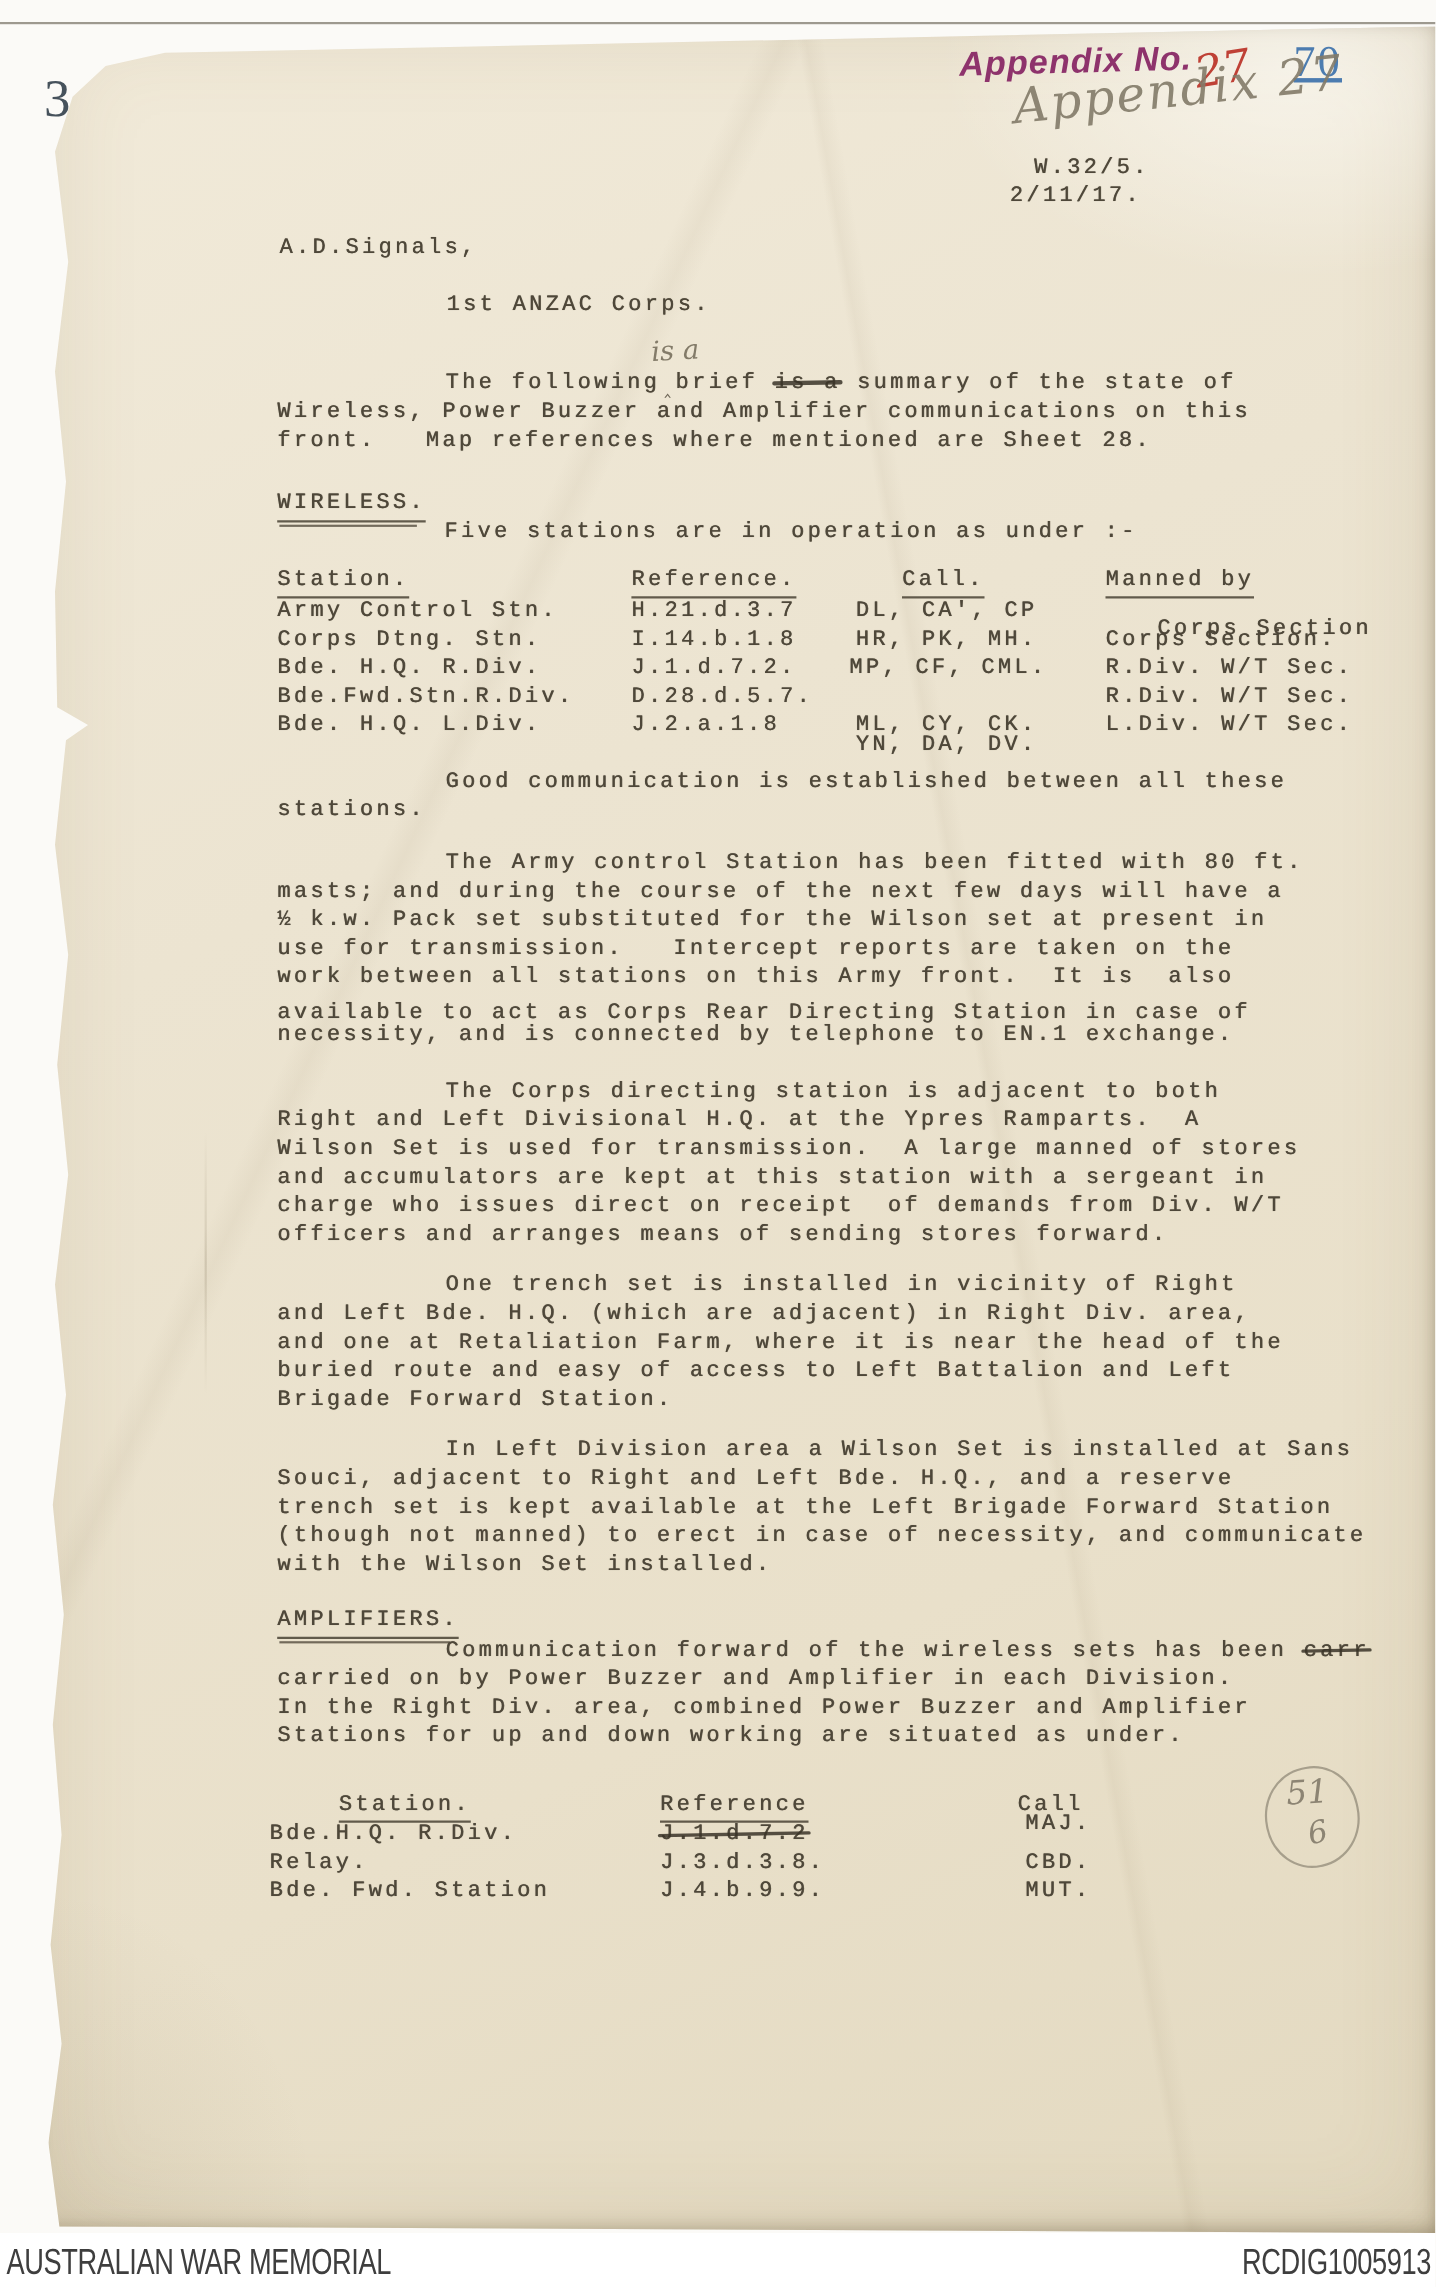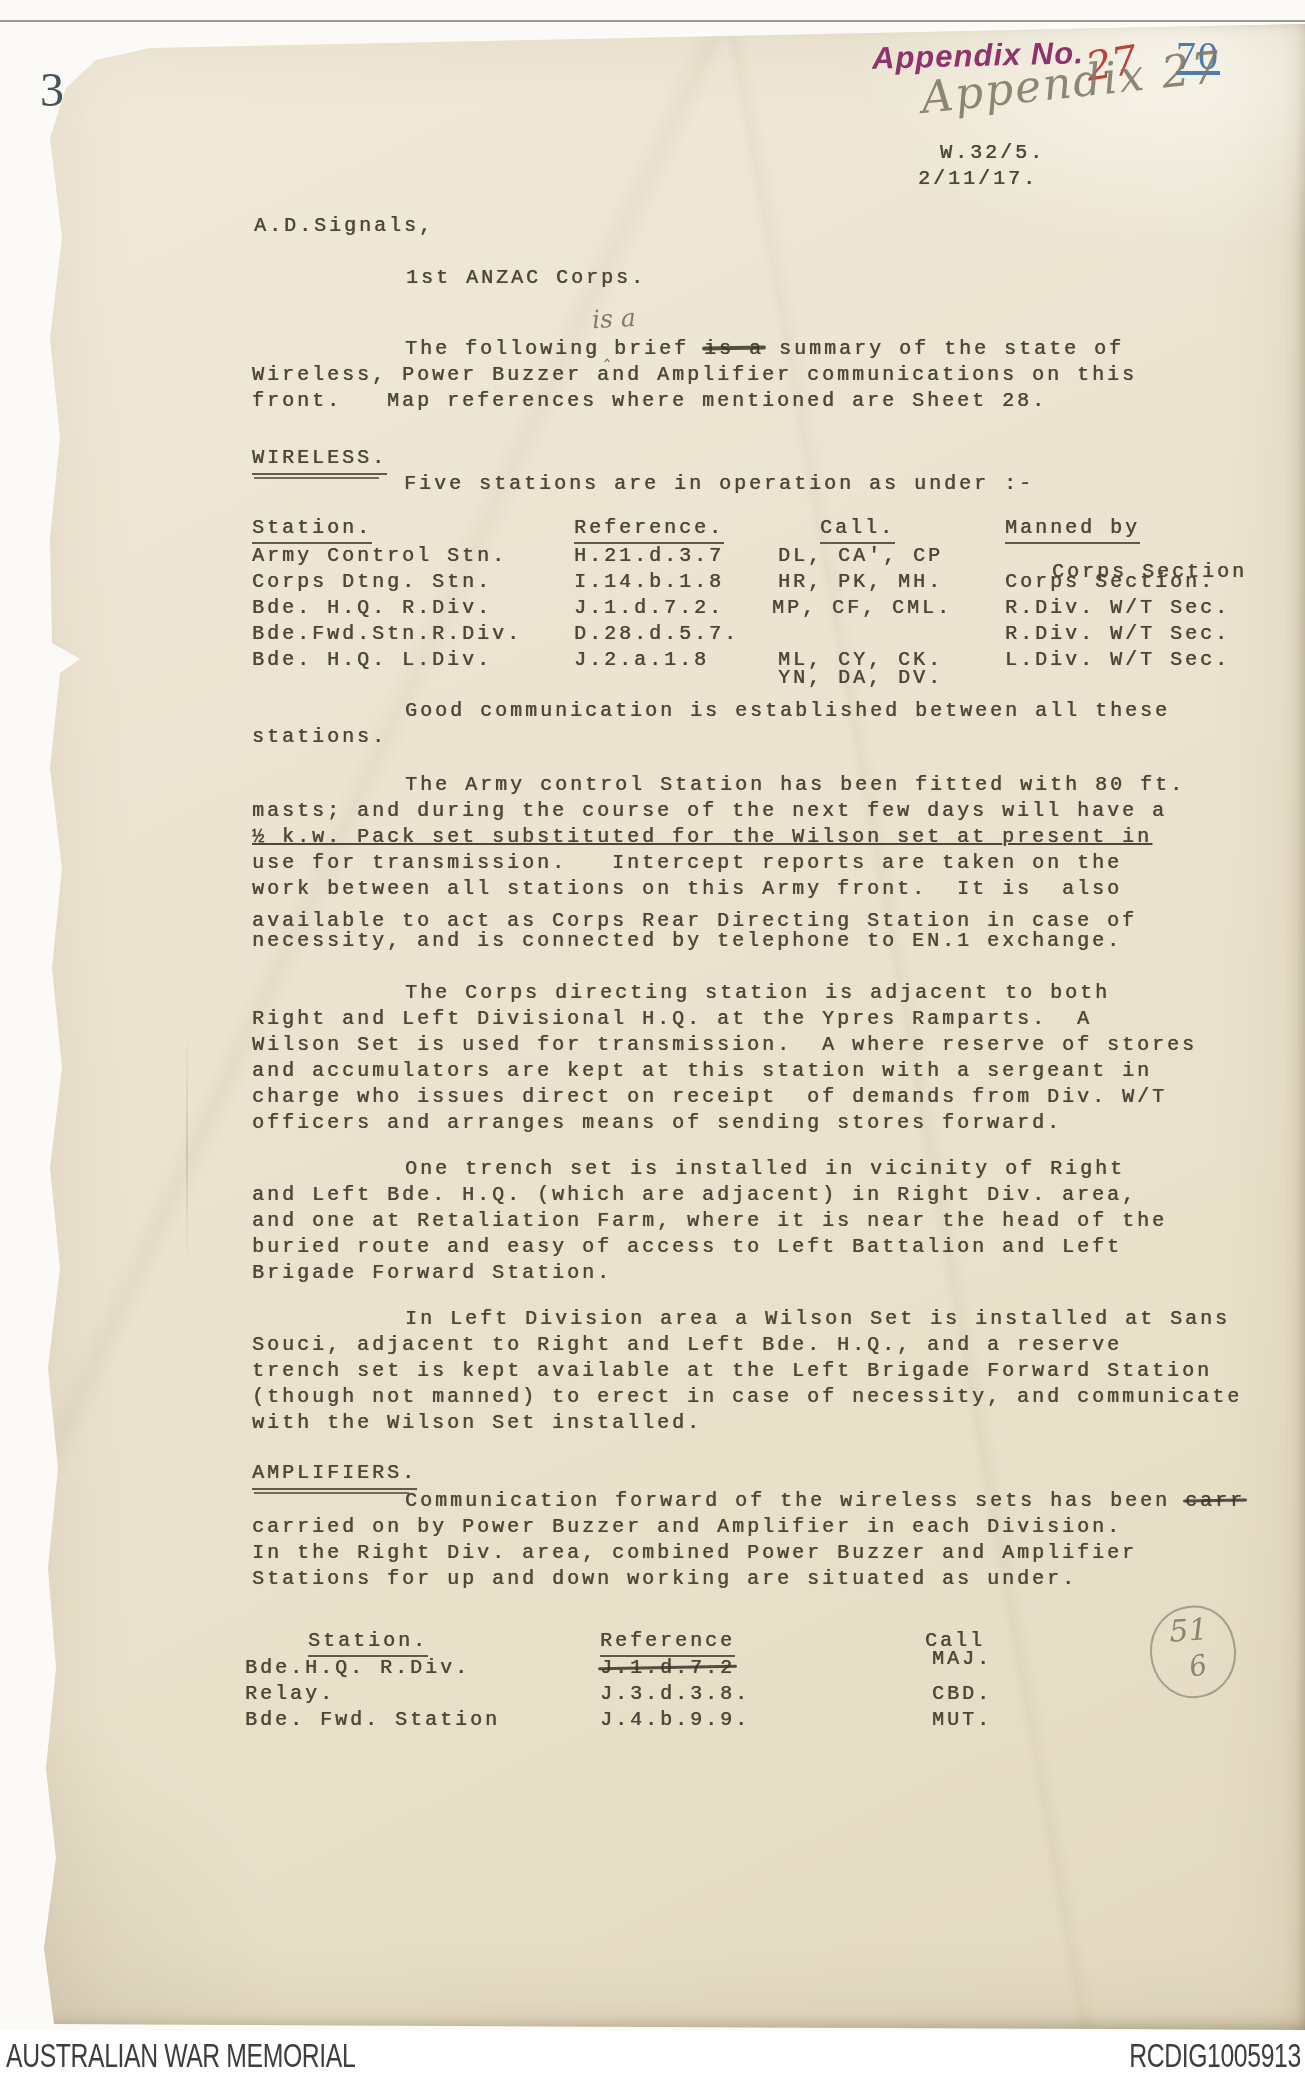--- a/index.html
+++ b/index.html
@@ -149,29 +149,29 @@
   <div class="t" style="left:252px;  top:647px;">Bde. H.Q. L.Div.</div>
   <div class="t" style="left:574px;  top:647px;">J.2.a.1.8</div>
   <div class="t" style="left:778px;  top:647px;">ML, CY, CK.</div>
   <div class="t" style="left:1005px; top:647px;">L.Div. W/T Sec.</div>
 
   <div class="t" style="left:405px; top:698px;">Good communication is established between all these</div>
   <div class="t" style="left:252px; top:724px;">stations.</div>
 
   <div class="t" style="left:405px; top:772px;">The Army control Station has been fitted with 80 ft.</div>
   <div class="t" style="left:252px; top:798px;">masts; and during the course of the next few days will have a</div>
-  <div class="t" style="left:252px; top:824px;text-decoration:underline;">½ k.w. Pack set substituted for the Wilson set at present in</div>
+  <div class="t" style="left:252px; top:824px;">½ k.w. Pack set substituted for the Wilson set at present in</div>
   <div class="t" style="left:252px; top:850px;">use for transmission.   Intercept reports are taken on the</div>
   <div class="t" style="left:252px; top:876px;">work between all stations on this Army front.  It is  also</div>
   <div class="t" style="left:252px; top:908px;">available to act as Corps Rear Directing Station in case of</div>
   <div class="t" style="left:252px; top:928px;">necessity, and is connected by telephone to EN.1 exchange.</div>
 
   <div class="t" style="left:405px; top:980px;">The Corps directing station is adjacent to both</div>
   <div class="t" style="left:252px; top:1006px;">Right and Left Divisional H.Q. at the Ypres Ramparts.  A</div>
-  <div class="t" style="left:252px; top:1032px;">Wilson Set is used for transmission.  A where reserve of stores</div>
+  <div class="t" style="left:252px; top:1032px;">Wilson Set is used for transmission.  A large manned of stores</div>
   <div class="t" style="left:252px; top:1058px;">and accumulators are kept at this station with a sergeant in</div>
   <div class="t" style="left:252px; top:1084px;">charge who issues direct on receipt  of demands from Div. W/T</div>
   <div class="t" style="left:252px; top:1110px;">officers and arranges means of sending stores forward.</div>
 
   <div class="t" style="left:405px; top:1156px;">One trench set is installed in vicinity of Right</div>
   <div class="t" style="left:252px; top:1182px;">and Left Bde. H.Q. (which are adjacent) in Right Div. area,</div>
   <div class="t" style="left:252px; top:1208px;">and one at Retaliation Farm, where it is near the head of the</div>
   <div class="t" style="left:252px; top:1234px;">buried route and easy of access to Left Battalion and Left</div>
   <div class="t" style="left:252px; top:1260px;">Brigade Forward Station.</div>
 

